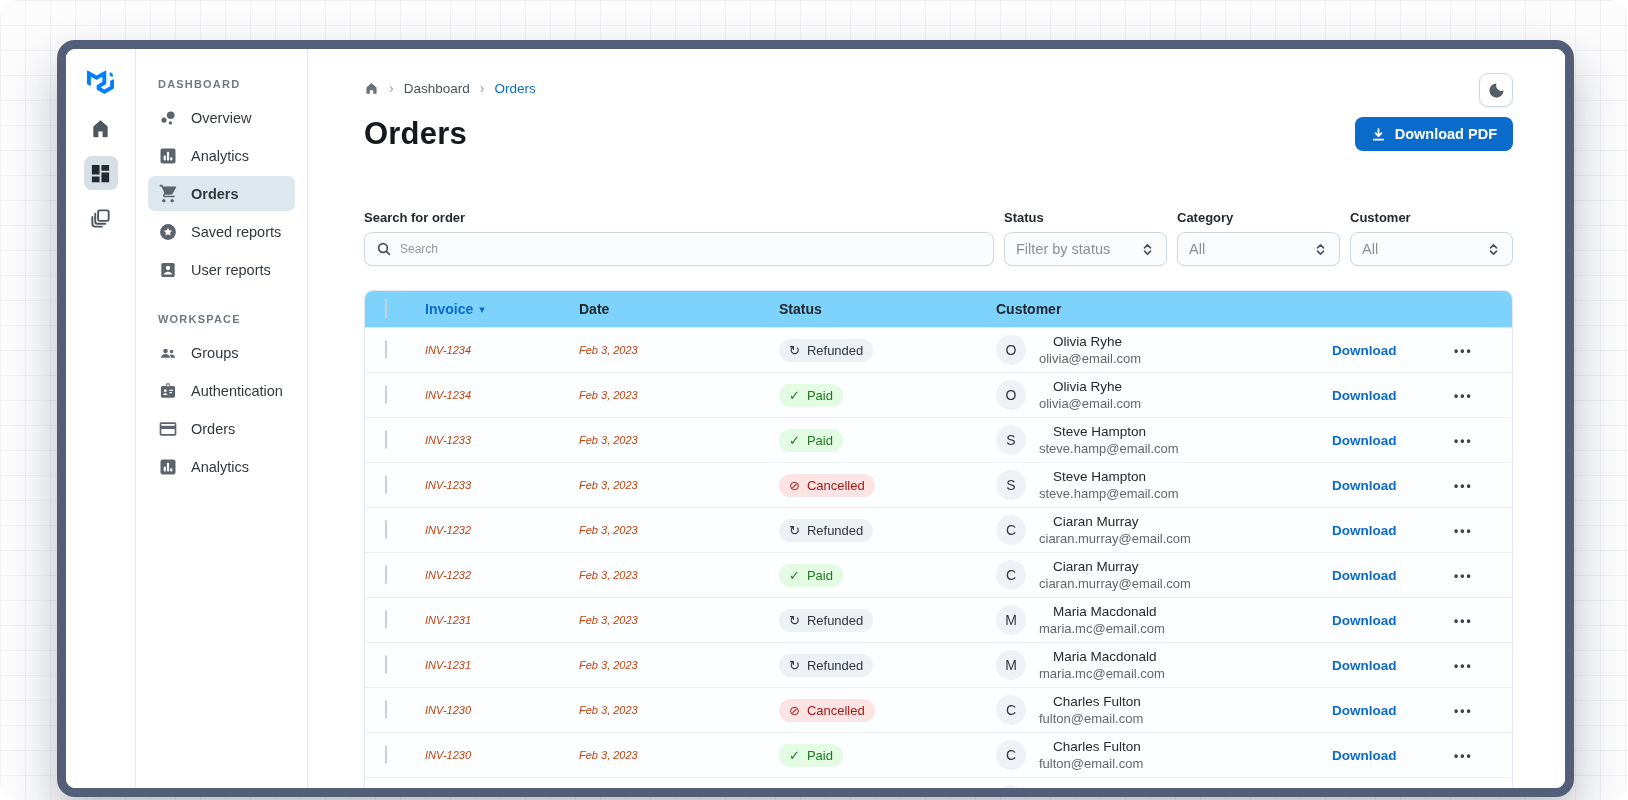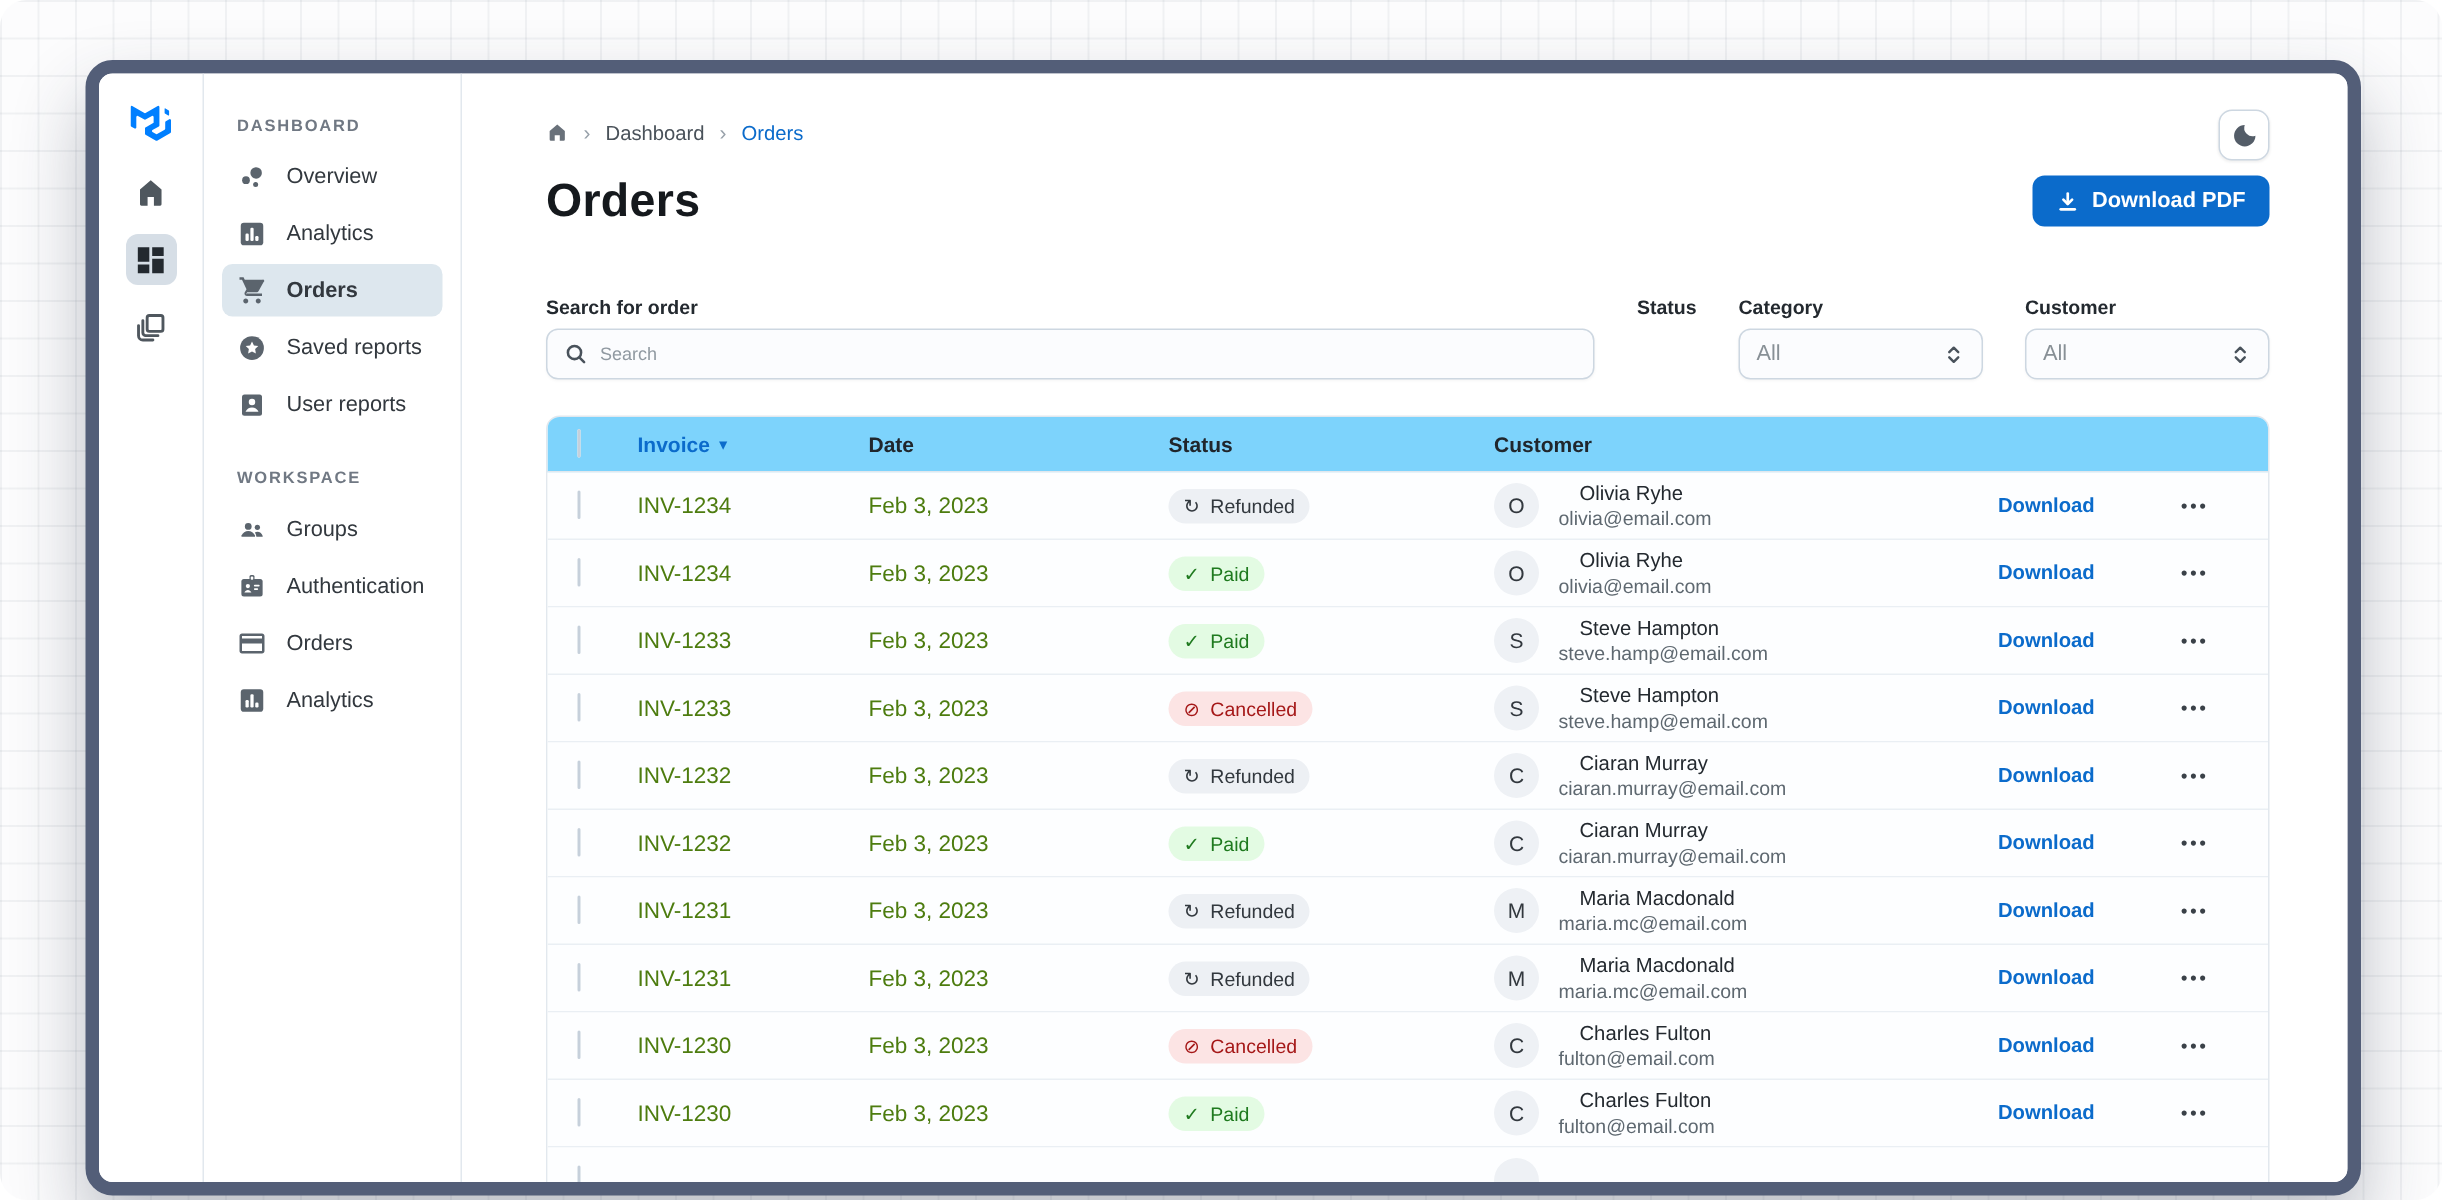--- a/index.html
+++ b/index.html
@@ -49,21 +49,21 @@
   .crumbs .sep { color:#98A1AA; font-size:14px; }
   .crumb-home svg { width:15px; height:15px; display:block; }
   .crumb-mid { color:#4A525A; }
   .crumb-cur { color:#0B6BCB; font-weight:500; }
 
   .title-row { margin-top:20px; display:flex; justify-content:space-between; align-items:center; }
   h1.page-title { font-size:31px; font-weight:700; color:#15191D; letter-spacing:.2px; }
   .btn-primary { height:34px; background:#0B6BCB; color:#fff; border:none; border-radius:8px; font-size:14.5px; font-weight:600; display:flex; align-items:center; gap:9px; padding:4px 16px; font-family:inherit; cursor:pointer; }
   .btn-primary svg { width:15px; height:15px; }
 
-  .filters { margin-top:45px; display:flex; gap:28px; }
+  .filters { margin-top:58px; display:flex; gap:10px; }
   .filter { display:flex; flex-direction:column; }
   .filter.grow { flex:1; }
   .filter > label { font-size:13px; font-weight:600; color:#23292F; margin-bottom:7px; }
   .control { height:34px; border:1px solid #CDD7E1; border-radius:8px; background:#FBFCFE; display:flex; align-items:center; padding:0 11px; box-shadow:0 1px 2px rgba(21,21,21,.04); }
   .control.sel-ctl { width:163px; }
   .control .sicon { display:flex; margin-right:8px; }
   .control .sicon svg { width:16px; height:16px; }
   .control input { border:none; outline:none; background:transparent; flex:1; font-size:12px; color:#32383E; font-family:inherit; }
   .control input::placeholder { color:#9099A1; }
   .sel-value { font-size:14.5px; color:#889096; }
@@ -75,21 +75,21 @@
   .trow { display:grid; grid-template-columns:44px 160px 200px 215px 1fr 110px 70px; align-items:center; height:45px; border-bottom:1px solid #EAEFF4; background:#FDFEFF; }
   .trow.thead { height:37px; background:#7dd3fc; border-bottom:1px solid #E2E8EE; }
   .th { font-size:14px; font-weight:700; color:#20262C; }
   .th.c-invoice { color:#0B6BCB; display:flex; align-items:center; gap:6px; }
   .th .sort { font-size:11px; color:#0B6BCB; }
   .c-invoice { padding-left:16px; }
   .c-date { padding-left:10px; }
   .c-status { padding-left:10px; }
   .c-customer { padding-left:12px; display:flex; align-items:center; gap:13px; }
   .cb { width:17px; height:17px; border:1.5px solid #C6D0DB; border-radius:4.5px; background:#fff; margin-left:20px; cursor:pointer; }
-  .cell-txt { font-size:15px; color:#4d7c0f; }
+  .cell-txt { font-size:11px; color:#c2410c;font-style:italic; }
   .chip { display:inline-flex; align-items:center; gap:7px; height:23px; padding:0 10px; border-radius:12px; font-size:13px; font-weight:500; }
   .chip .ci { font-size:13px; line-height:1; }
   .avatar { width:30px; height:30px; border-radius:50%; background:#EEF1F5; color:#32383E; font-size:14px; font-weight:500; display:flex; align-items:center; justify-content:center; flex:0 0 30px; }
   .cust-name { font-size:13.5px; color:#23292F; line-height:17px;margin-left:14px; }
   .cust-email { font-size:13px; color:#5E6870; line-height:17px; }
   .dl { color:#0B6BCB; font-weight:600; font-size:13.5px; cursor:pointer; }
   .menu-dots { color:#3A4148; font-size:12px; letter-spacing:2px; font-weight:700; cursor:pointer; padding-left:12px; }
   .trow.partial .chip, .trow.partial .dl, .trow.partial .menu-dots { visibility:hidden; }
 </style>
 </head>
@@ -272,20 +272,29 @@
                   <circle cx="7" cy="7" r="4.4"></circle>
                   <path d="M10.4 10.4l3 3"></path>
                 </svg>
               </span>
             <input placeholder="Search" style="">
           </div>
         </div>
 
       <div class="filter">
     <label>Status</label>
+    <div class="control sel-ctl">
+      <span class="sel-value">Filter by status</span>
+      <span class="updown">
+                <svg viewBox="0 0 16 16" fill="none" stroke="#49525B" stroke-width="1.7" stroke-linecap="round" stroke-linejoin="round">
+                  <path d="M4.8 6.2L8 3l3.2 3.2"></path>
+                  <path d="M4.8 9.8L8 13l3.2-3.2"></path>
+                </svg>
+              </span>
+    </div>
   </div>
           <div class="filter">
     <label>Category</label>
     <div class="control sel-ctl">
       <span class="sel-value">All</span>
       <span class="updown">
                 <svg viewBox="0 0 16 16" fill="none" stroke="#49525B" stroke-width="1.7" stroke-linecap="round" stroke-linejoin="round">
                   <path d="M4.8 6.2L8 3l3.2 3.2"></path>
                   <path d="M4.8 9.8L8 13l3.2-3.2"></path>
                 </svg>

